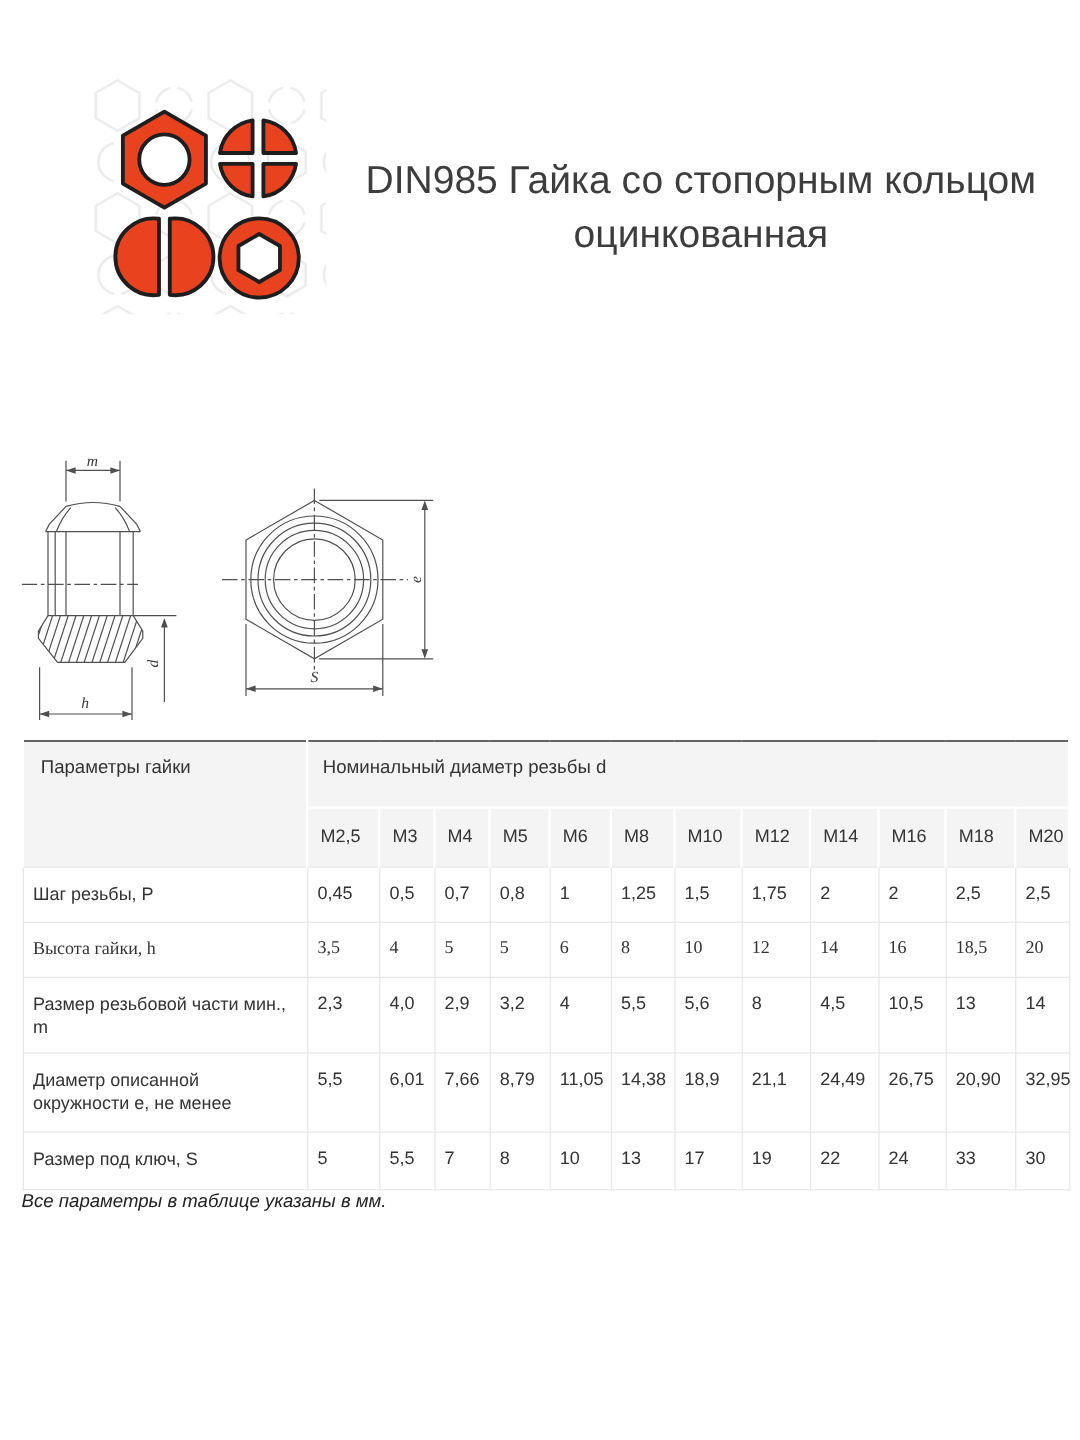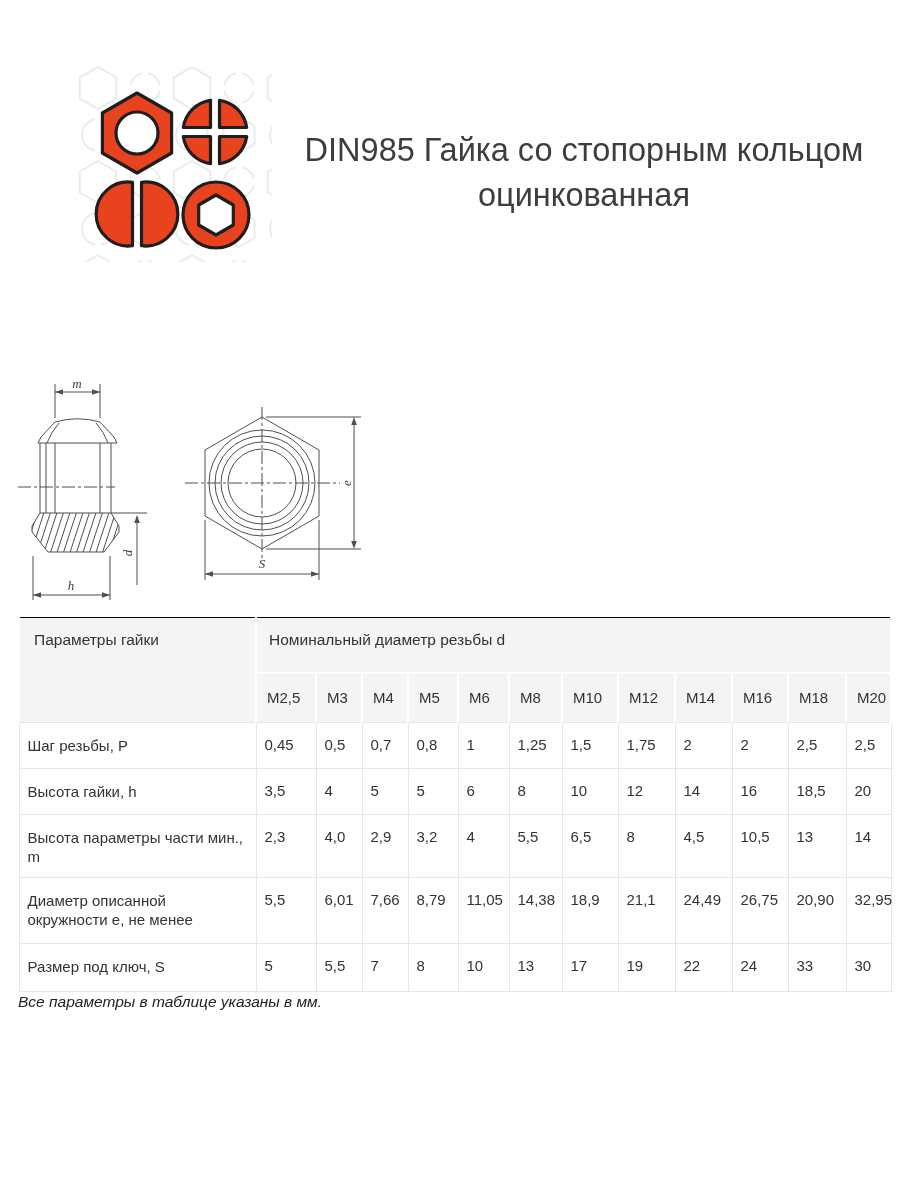--- a/index.html
+++ b/index.html
@@ -20,21 +20,21 @@
            font-size:15.5px;color:#333;vertical-align:top;text-align:left;}
   thead tr.h1 td{border-top:1px solid #000000;}
   thead tr.h1{height:55px;}
   thead tr.h2{height:50px;}
   td.corner-cell{padding:13px 12px 0 14px;}
   td.group-cell{padding:13px 12px 0 12px;}
   thead tr.h2 td{padding:15px 8px 0 10px;font-size:15px;}
   tbody td{background:#fff;border:1px solid #e6e6e6;vertical-align:top;
            padding:13px 5px 11px 8px;font-size:15px;color:#333;}
   tbody td.row-label{padding-right:10px;line-height:19px;}
-  tbody tr.r0{height:46px;} tbody tr.r1{height:46px;} tbody tr.r2{height:60px;}
+  tbody tr.r0{height:46px;} tbody tr.r1{height:46px;font-family:Liberation Serif, serif;} tbody tr.r2{height:60px;}
   tbody tr.r3{height:66px;} tbody tr.r4{height:48px;}
   .note{position:absolute;left:18px;top:993px;font-size:15.5px;font-style:italic;color:#222;}
 </style>
 </head>
 <body>
 
 <div class="page">
 
   <svg class="logo" viewBox="0 0 196 198">
     <defs>
@@ -204,28 +204,28 @@
             <td>6</td>
             <td>8</td>
             <td>10</td>
             <td>12</td>
             <td>14</td>
             <td>16</td>
             <td>18,5</td>
             <td>20</td>
           </tr>
           <tr class="r2">
-            <td class="row-label">Высота параметры части мин., m</td>
+            <td class="row-label">Размер резьбовой части мин., m</td>
             <td>2,3</td>
             <td>4,0</td>
             <td>2,9</td>
             <td>3,2</td>
             <td>4</td>
             <td>5,5</td>
-            <td>6,5</td>
+            <td>5,6</td>
             <td>8</td>
             <td>4,5</td>
             <td>10,5</td>
             <td>13</td>
             <td>14</td>
           </tr>
           <tr class="r3">
             <td class="row-label">Диаметр описанной окружности е, не менее</td>
             <td>5,5</td>
             <td>6,01</td>

